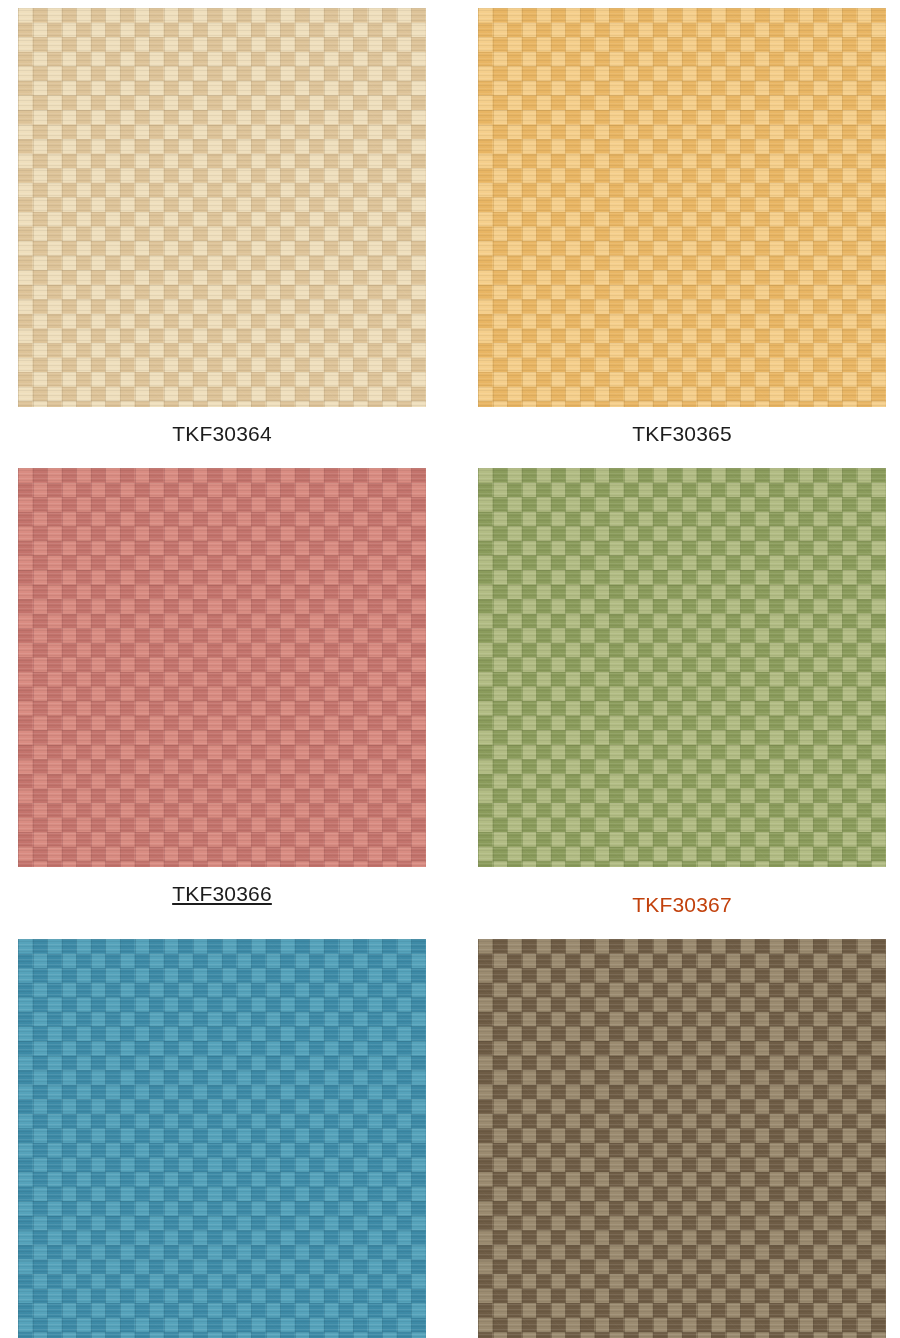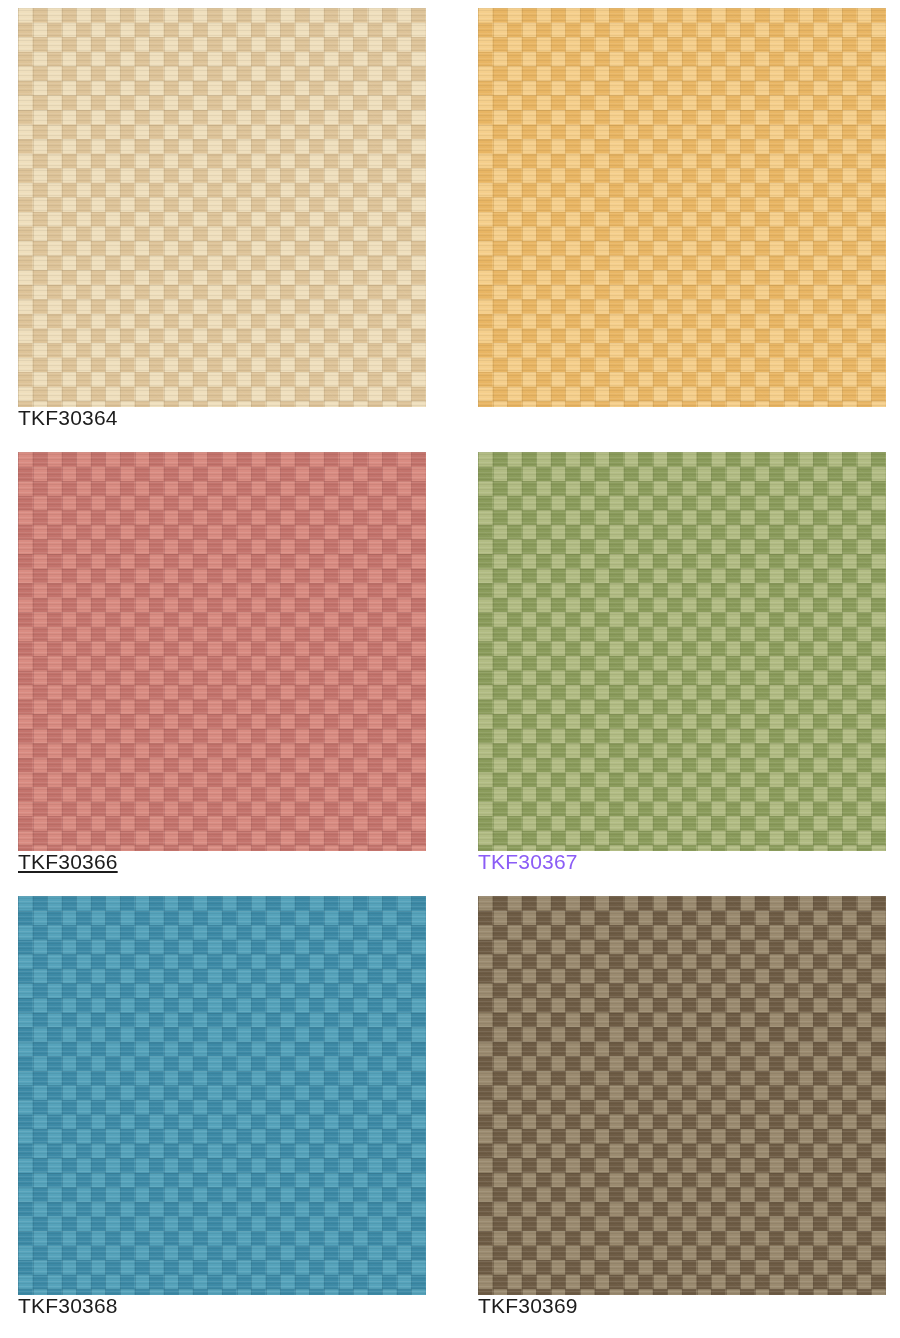--- a/index.html
+++ b/index.html
@@ -73,59 +73,62 @@
       repeating-linear-gradient(to bottom,
         rgba(0,0,0,0.05) 0px, rgba(0,0,0,0.05) 1px,
         rgba(0,0,0,0) 1px, rgba(0,0,0,0) 14.57px);
     pointer-events: none;
   }
 
   .swatch-label {
     font-size: 21px;
     color: #1c1c1c;
     line-height: 1;
+    padding-top: 16px;
     padding-bottom: 24px;
     letter-spacing: 0.2px;
     white-space: nowrap;
+    text-align: center;
   }
 </style>
 </head>
 <body>
 
 <div id="swatch-grid">
     <div class="swatch-cell">
       <div class="swatch-tile">
         <div class="checker" style="background-color: rgb(239, 223, 189); background-image: linear-gradient(45deg, rgb(221, 195, 152) 25%, transparent 25%, transparent 75%, rgb(221, 195, 152) 75%), linear-gradient(45deg, rgb(221, 195, 152) 25%, transparent 25%, transparent 75%, rgb(221, 195, 152) 75%), repeating-linear-gradient(to right, rgb(232, 212, 174) 0px, rgb(232, 212, 174) 1px, transparent 1px, transparent 14.57px); background-size: 29.14px 29.14px, 29.14px 29.14px, 100% 100%; background-position: 0px 0px, 14.57px 14.57px, 0px 0px;"></div>
         <div class="seams"></div>
         <div class="weave"></div>
       </div>
       <div class="swatch-label" style="color: rgb(28, 28, 28);">TKF30364</div>
     </div>
     <div class="swatch-cell">
       <div class="swatch-tile">
         <div class="checker" style="background-color: rgb(245, 207, 140); background-image: linear-gradient(45deg, rgb(232, 181, 99) 25%, transparent 25%, transparent 75%, rgb(232, 181, 99) 75%), linear-gradient(45deg, rgb(232, 181, 99) 25%, transparent 25%, transparent 75%, rgb(232, 181, 99) 75%), repeating-linear-gradient(to right, rgb(239, 194, 118) 0px, rgb(239, 194, 118) 1px, transparent 1px, transparent 14.57px); background-size: 29.14px 29.14px, 29.14px 29.14px, 100% 100%; background-position: 0px 0px, 14.57px 14.57px, 0px 0px;"></div>
         <div class="seams"></div>
         <div class="weave"></div>
       </div>
+      <div class="swatch-label" style="color: rgb(28, 28, 28);">TKF30365</div>
     </div>
     <div class="swatch-cell">
       <div class="swatch-tile">
         <div class="checker" style="background-color: rgb(217, 140, 130); background-image: linear-gradient(45deg, rgb(195, 115, 108) 25%, transparent 25%, transparent 75%, rgb(195, 115, 108) 75%), linear-gradient(45deg, rgb(195, 115, 108) 25%, transparent 25%, transparent 75%, rgb(195, 115, 108) 75%), repeating-linear-gradient(to right, rgb(206, 128, 122) 0px, rgb(206, 128, 122) 1px, transparent 1px, transparent 14.57px); background-size: 29.14px 29.14px, 29.14px 29.14px, 100% 100%; background-position: 0px 0px, 14.57px 14.57px, 0px 0px;"></div>
         <div class="seams"></div>
         <div class="weave"></div>
       </div>
       <div class="swatch-label" style="color: rgb(28, 28, 28); text-decoration: underline;">TKF30366</div>
     </div>
     <div class="swatch-cell">
       <div class="swatch-tile">
         <div class="checker" style="background-color: rgb(178, 188, 132); background-image: linear-gradient(45deg, rgb(138, 155, 91) 25%, transparent 25%, transparent 75%, rgb(138, 155, 91) 75%), linear-gradient(45deg, rgb(138, 155, 91) 25%, transparent 25%, transparent 75%, rgb(138, 155, 91) 75%), repeating-linear-gradient(to right, rgb(158, 174, 112) 0px, rgb(158, 174, 112) 1px, transparent 1px, transparent 14.57px); background-size: 29.14px 29.14px, 29.14px 29.14px, 100% 100%; background-position: 0px 0px, 14.57px 14.57px, 0px 0px;"></div>
         <div class="seams"></div>
         <div class="weave"></div>
       </div>
-      <div class="swatch-label" style="color: #8b5cf6;">TKF30367</div>
+      <div class="swatch-label" style="color: #c2410c; margin-top: 11px;">TKF30367</div>
     </div>
     <div class="swatch-cell">
       <div class="swatch-tile">
         <div class="checker" style="background-color: rgb(86, 163, 187); background-image: linear-gradient(45deg, rgb(61, 138, 166) 25%, transparent 25%, transparent 75%, rgb(61, 138, 166) 75%), linear-gradient(45deg, rgb(61, 138, 166) 25%, transparent 25%, transparent 75%, rgb(61, 138, 166) 75%), repeating-linear-gradient(to right, rgb(74, 150, 176) 0px, rgb(74, 150, 176) 1px, transparent 1px, transparent 14.57px); background-size: 29.14px 29.14px, 29.14px 29.14px, 100% 100%; background-position: 0px 0px, 14.57px 14.57px, 0px 0px;"></div>
         <div class="seams"></div>
         <div class="weave"></div>
       </div>
       <div class="swatch-label" style="color: rgb(28, 28, 28);">TKF30368</div>
     </div>
     <div class="swatch-cell">

